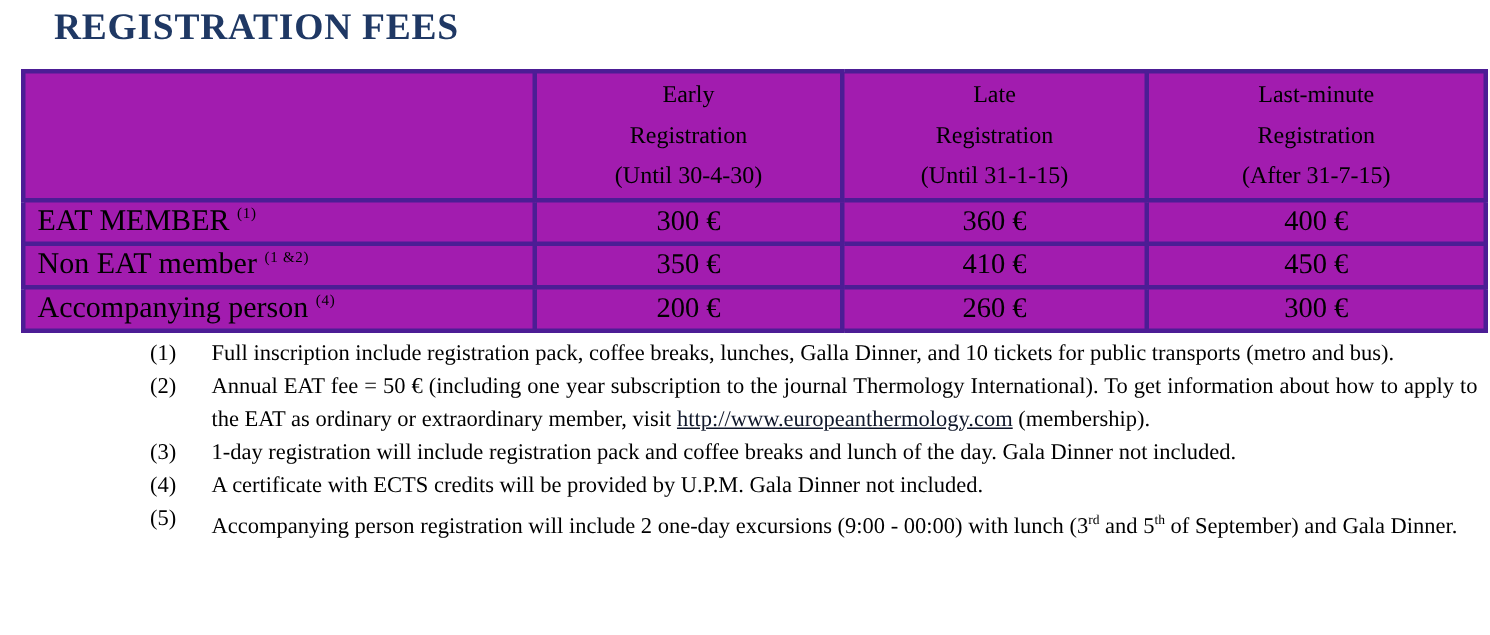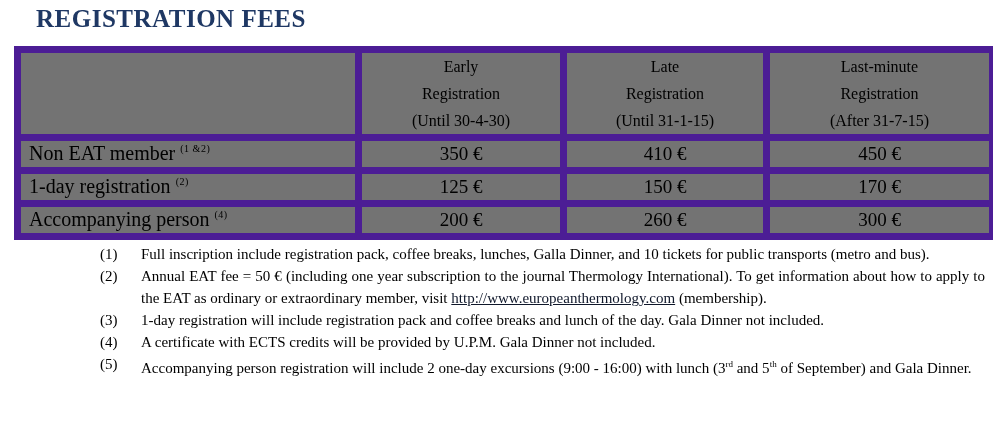--- a/index.html
+++ b/index.html
@@ -23,22 +23,22 @@
     color: #1f3864;
     font-family: "Liberation Serif", serif;
   }
   table.fees {
     border-collapse: collapse;
     table-layout: fixed;
     margin: 13px 0 0 14px;
     width: 975px;
   }
   table.fees th, table.fees td {
-    border: 7px solid #4c1d95;
-    background: #737373;
+    border: 3px solid #4c1d95;
+    background: #a21caf;
     vertical-align: middle;
   }
   table.fees th {
     height: 86px;
     font-weight: normal;
     text-align: center;
   }
   .hline {
     font-size: 16px;
     line-height: 27px;
@@ -115,30 +115,30 @@
           </th>
           <th>
             <div class="hline">Last-minute</div>
             <div class="hline">Registration</div>
             <div class="hline">(After 31-7-15)</div>
           </th>
         </tr>
     </thead>
     <tbody id="fees-body">
         <tr>
+          <td class="label-cell"><span>EAT MEMBER</span> <sup>(1)</sup></td>
+          <td class="fee-cell">300 €</td>
+          <td class="fee-cell">360 €</td>
+          <td class="fee-cell">400 €</td>
+        </tr>
+        <tr>
           <td class="label-cell"><span>Non EAT member</span> <sup>(1 &amp;2)</sup></td>
           <td class="fee-cell">350 €</td>
           <td class="fee-cell">410 €</td>
           <td class="fee-cell">450 €</td>
-        </tr>
-        <tr>
-          <td class="label-cell"><span>1-day registration</span> <sup>(2)</sup></td>
-          <td class="fee-cell">125 €</td>
-          <td class="fee-cell">150 €</td>
-          <td class="fee-cell">170 €</td>
         </tr>
         <tr>
           <td class="label-cell"><span>Accompanying person</span> <sup>(4)</sup></td>
           <td class="fee-cell">200 €</td>
           <td class="fee-cell">260 €</td>
           <td class="fee-cell">300 €</td>
         </tr>
       </tbody>
   </table>
 
@@ -154,17 +154,17 @@
       <div class="fn">
         <span class="fn-num">(3)</span>
         <span class="fn-text"><span>1-day registration will include registration pack and coffee breaks and lunch of the day. Gala Dinner not included.</span></span>
       </div>
       <div class="fn">
         <span class="fn-num">(4)</span>
         <span class="fn-text"><span>A certificate with ECTS credits will be provided by U.P.M. Gala Dinner not included.</span></span>
       </div>
       <div class="fn">
         <span class="fn-num">(5)</span>
-        <span class="fn-text"><span>Accompanying person registration will include 2 one-day excursions (9:00 - 16:00) with lunch (3</span><sup>rd</sup><span> and 5</span><sup>th</sup><span> of September) and Gala Dinner.</span></span>
+        <span class="fn-text"><span>Accompanying person registration will include 2 one-day excursions (9:00 - 00:00) with lunch (3</span><sup>rd</sup><span> and 5</span><sup>th</sup><span> of September) and Gala Dinner.</span></span>
       </div>
     </div>
 
 </div>
 
 </body></html>

